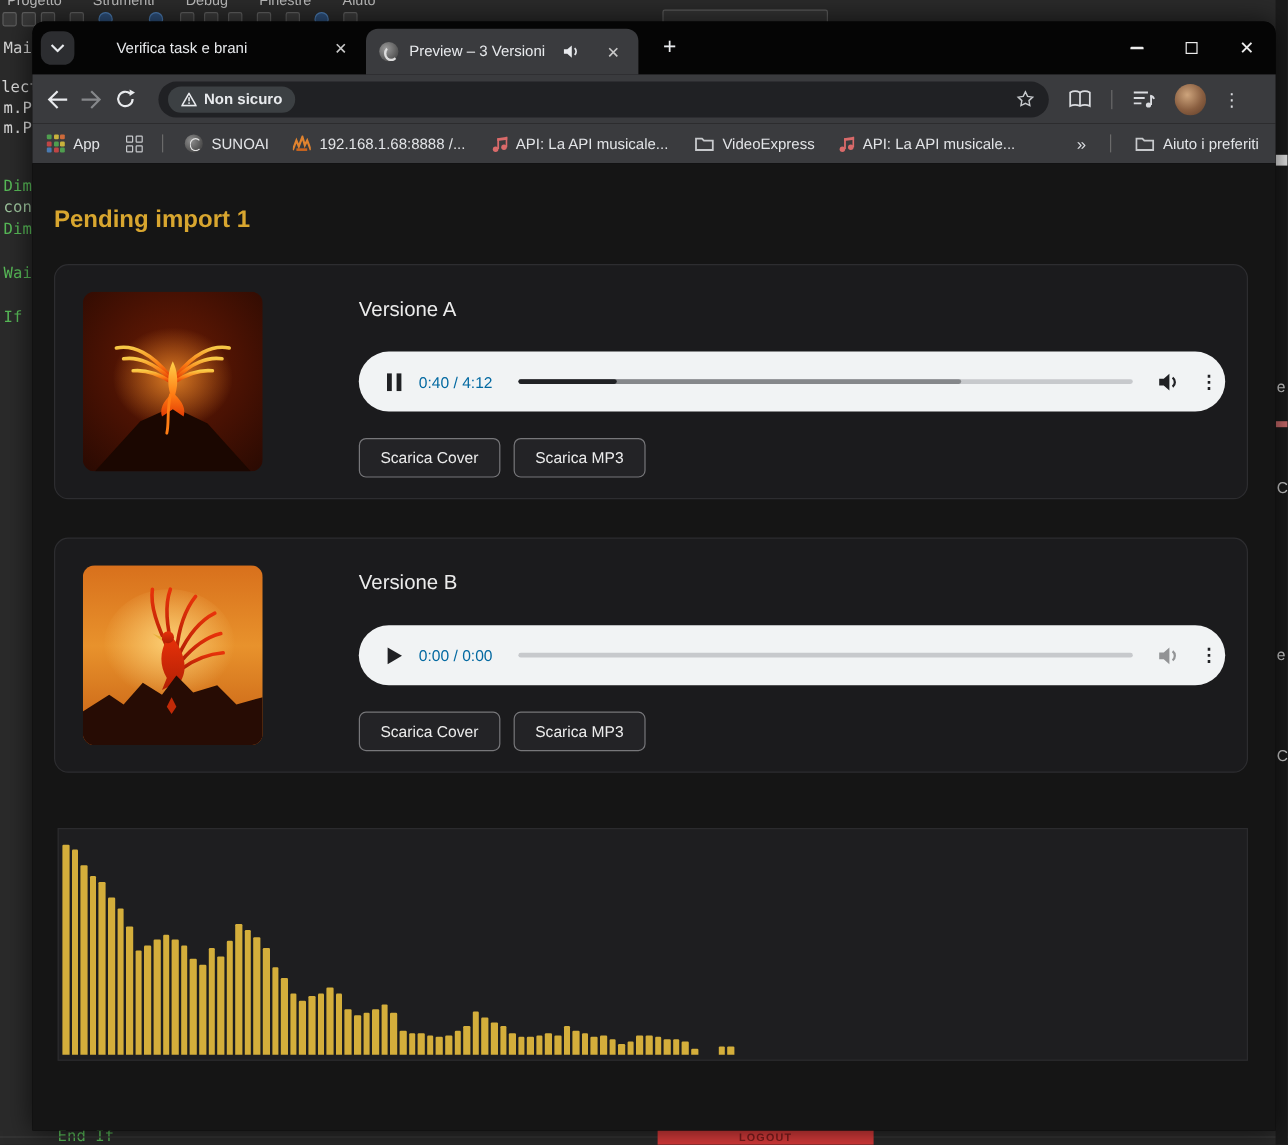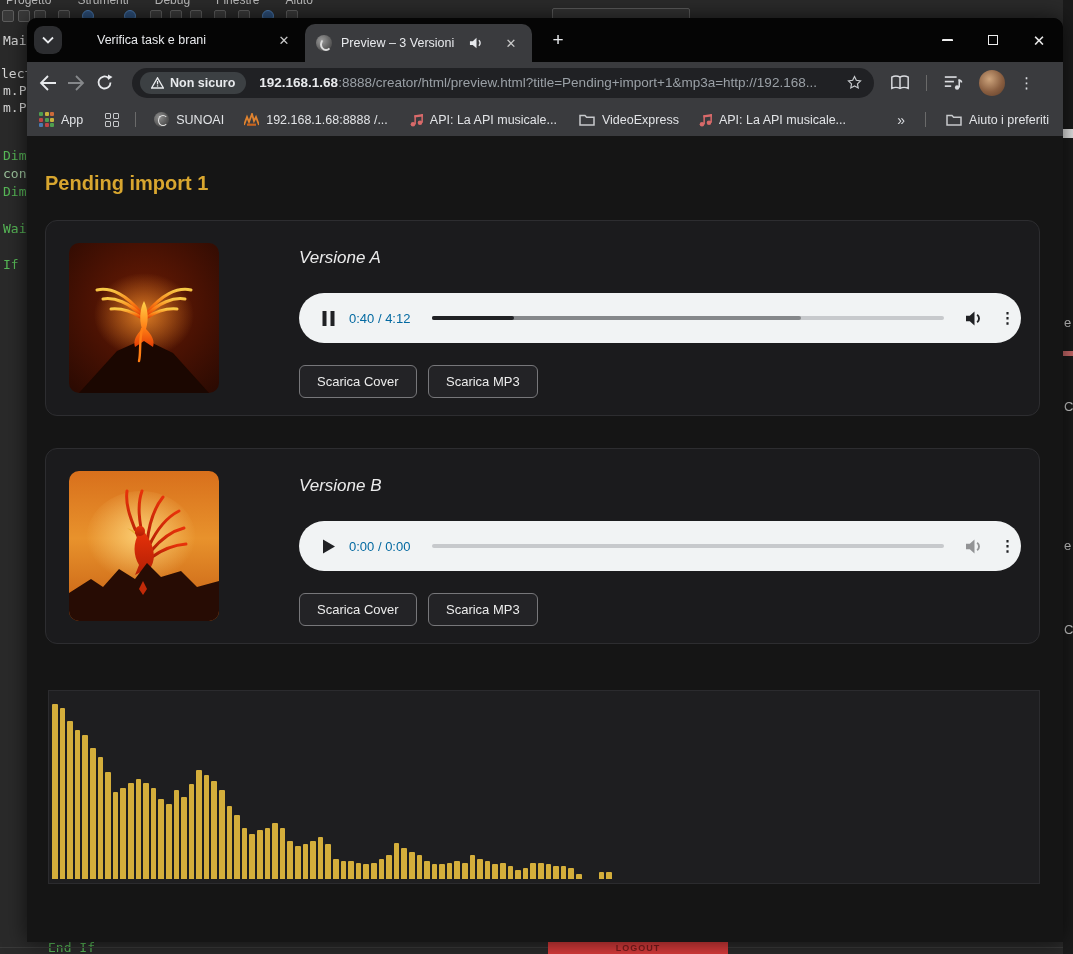--- a/index.html
+++ b/index.html
@@ -97,21 +97,21 @@
 
   
   .content { position:relative; height:806px; background:#151515; }
   .page-heading { position:absolute; left:18px; top:36px; font-size:20px; font-weight:bold;
     color:#d8a62f; }
   .card { position:absolute; left:18px; width:995px; height:196px; background:#1b1b1d;
     border:1px solid #2d2d30; border-radius:12px; }
   .card.a { top:84px; } .card.b { top:312px; }
   .cover { position:absolute; left:23px; top:22px; width:150px; height:150px; border-radius:10px;
     overflow:hidden; }
-  .vtitle { position:absolute; left:253px; top:27px; font-size:17px; color:#ebebeb;font-style:italic; }
+  .vtitle { position:absolute; left:253px; top:27px; font-size:17px; color:#ebebeb; }
   .player { position:absolute; left:253px; top:72px; width:722px; height:50px; background:#f1f3f4;
     border-radius:26px; display:flex; align-items:center; }
   .transport { margin-left:21px; width:16px; display:flex; justify-content:center; }
   .ptime { margin-left:13px; width:68px; font-size:13px; color:#0369a1; white-space:nowrap; }
   .track { position:relative; margin-left:15px; width:512px; height:4px; background:#c7c9cc;
     border-radius:2px; }
   .track .buffered { position:absolute; left:0; top:0; height:4px; background:#85878a; border-radius:2px; }
   .track .played   { position:absolute; left:0; top:0; height:4px; background:#202124; border-radius:2px; }
   .vol { margin-left:21px; display:flex; }
   .pkebab { margin-left:16px; color:#202124; font-size:15px; font-weight:bold; }
@@ -241,23 +241,20 @@
       </div>
 
       <div class="omnibox">
         <div class="sec-chip">
           <svg width="13" height="12" viewBox="0 0 13 12">
               <path d="M6.5 0.8 L12.4 11 H0.6 Z" fill="none" stroke="#e8eaed" stroke-width="1.3"></path>
               <rect x="5.9" y="4" width="1.3" height="3.4" fill="#e8eaed"></rect>
               <rect x="5.9" y="8.3" width="1.3" height="1.3" fill="#e8eaed"></rect>
             </svg>
           <span>Non sicuro</span>
-        </div>
-        <div class="url">
-          <span class="host">192.168.1.68</span><span class="rest">:8888/creator/html/preview.html?title=Pending+import+1&amp;mp3a=http://192.168...</span>
         </div>
         <div class="star">
           <svg width="17" height="17" viewBox="0 0 24 24">
               <path d="M12 3.6l2.6 5.3 5.9.9-4.3 4.1 1 5.8-5.2-2.7-5.2 2.7 1-5.8-4.3-4.1 5.9-.9z" fill="none" stroke="#c6c9cc" stroke-width="1.7"></path>
             </svg>
         </div>
       </div>
 
       <div class="tb-icon">
         <svg width="20" height="17" viewBox="0 0 22 18">

